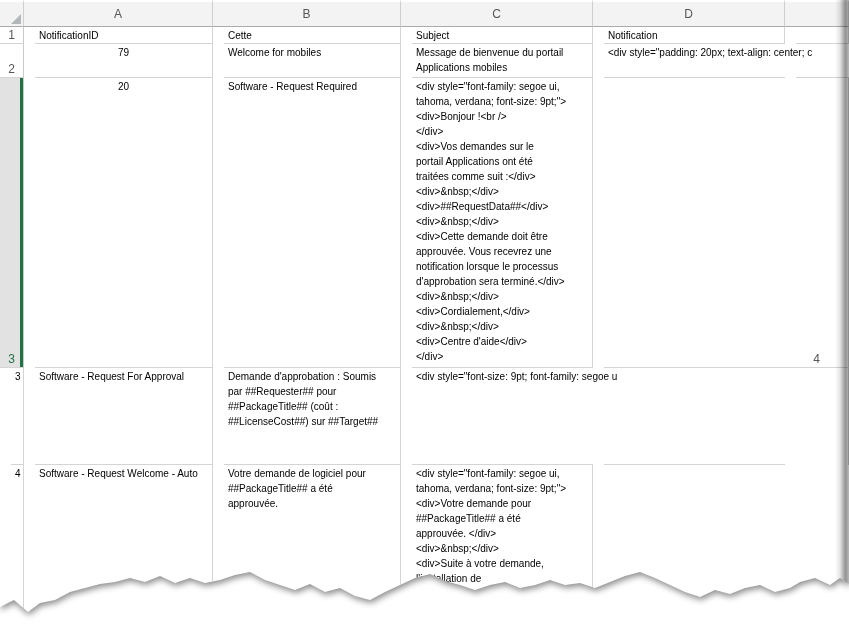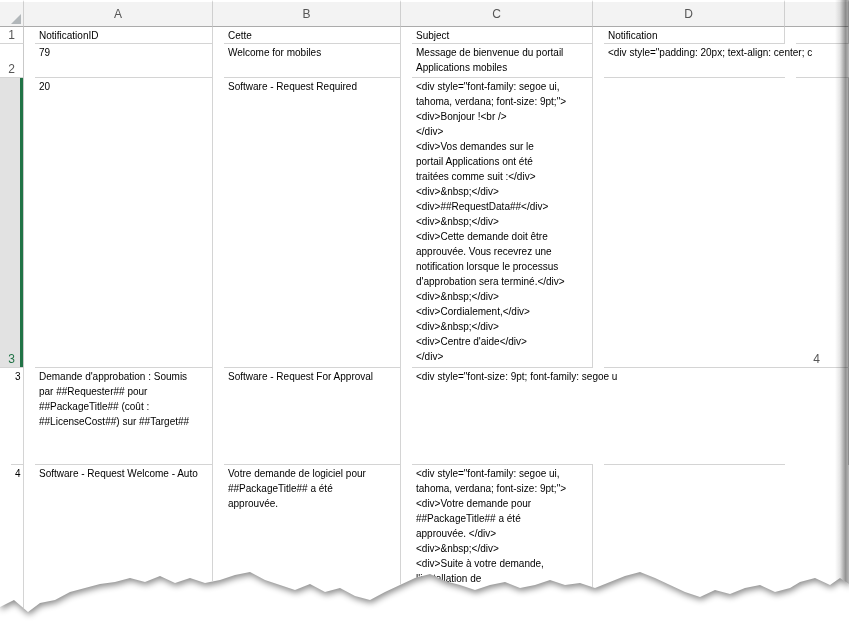--- a/index.html
+++ b/index.html
@@ -27,21 +27,21 @@
           grid-template-columns: 24px 189px 188px 192px 192px 64px;
           grid-template-rows: 27px 17px 34px 290px 97px 168px; }
 
   .cell { box-sizing:border-box; border-right:1px solid #d4d4d4; border-bottom:1px solid #d4d4d4;
           overflow:hidden; padding:1px 2px 0 4px; font-size:10px; line-height:15px; color:#000;margin-left:11px; }
   .cell.no-bottom { border-bottom:none; }
   .cell.no-right  { border-right:none; }
   .cell.ovf { overflow:visible; position:relative; z-index:3; }
 
   .t { display:block; white-space:pre; }
-  .num { text-align:left; padding-right:4px; }
+  .num { text-align:center; padding-right:4px; }
 
   .colhead { box-sizing:border-box; background:#f3f3f3; border-right:1px solid #cfcfcf;
              border-bottom:1px solid #ababab; border-top:2px solid #ffffff;
              display:flex; align-items:center; justify-content:center;
              color:#565656; font-size:12px; overflow:hidden; }
   .corner { position:relative; }
   .corner .tri { position:absolute; right:2px; bottom:2px; width:0; height:0;
                  border-bottom:10px solid #b2b7ba; border-left:10px solid transparent; }
 
   .rowhead { box-sizing:border-box; background:#ffffff; border-right:1px solid #c9c9c9;
@@ -136,27 +136,27 @@
 &lt;div&gt;Centre d'aide&lt;/div&gt;
 &lt;/div&gt;</span>
         </div>
         <div class="cell no-right"></div>
 
         <div class="rowhead">4</div>
         <div class="cell num">
           <span class="t">3</span>
         </div>
         <div class="cell">
+          <span class="t">Software - Request For Approval</span>
+        </div>
+        <div class="cell">
           <span class="t">Demande d'approbation : Soumis
 par ##Requester## pour
 ##PackageTitle## (coût :
 ##LicenseCost##) sur ##Target##</span>
-        </div>
-        <div class="cell">
-          <span class="t">Software - Request For Approval</span>
         </div>
         <div class="cell ovf no-right">
           <span class="t">&lt;div style="font-size: 9pt; font-family: segoe u</span>
         </div>
         <div class="cell no-right"></div>
 
         <div class="rowhead no-bottom"></div>
         <div class="cell num no-bottom">
           <span class="t">4</span>
         </div>

